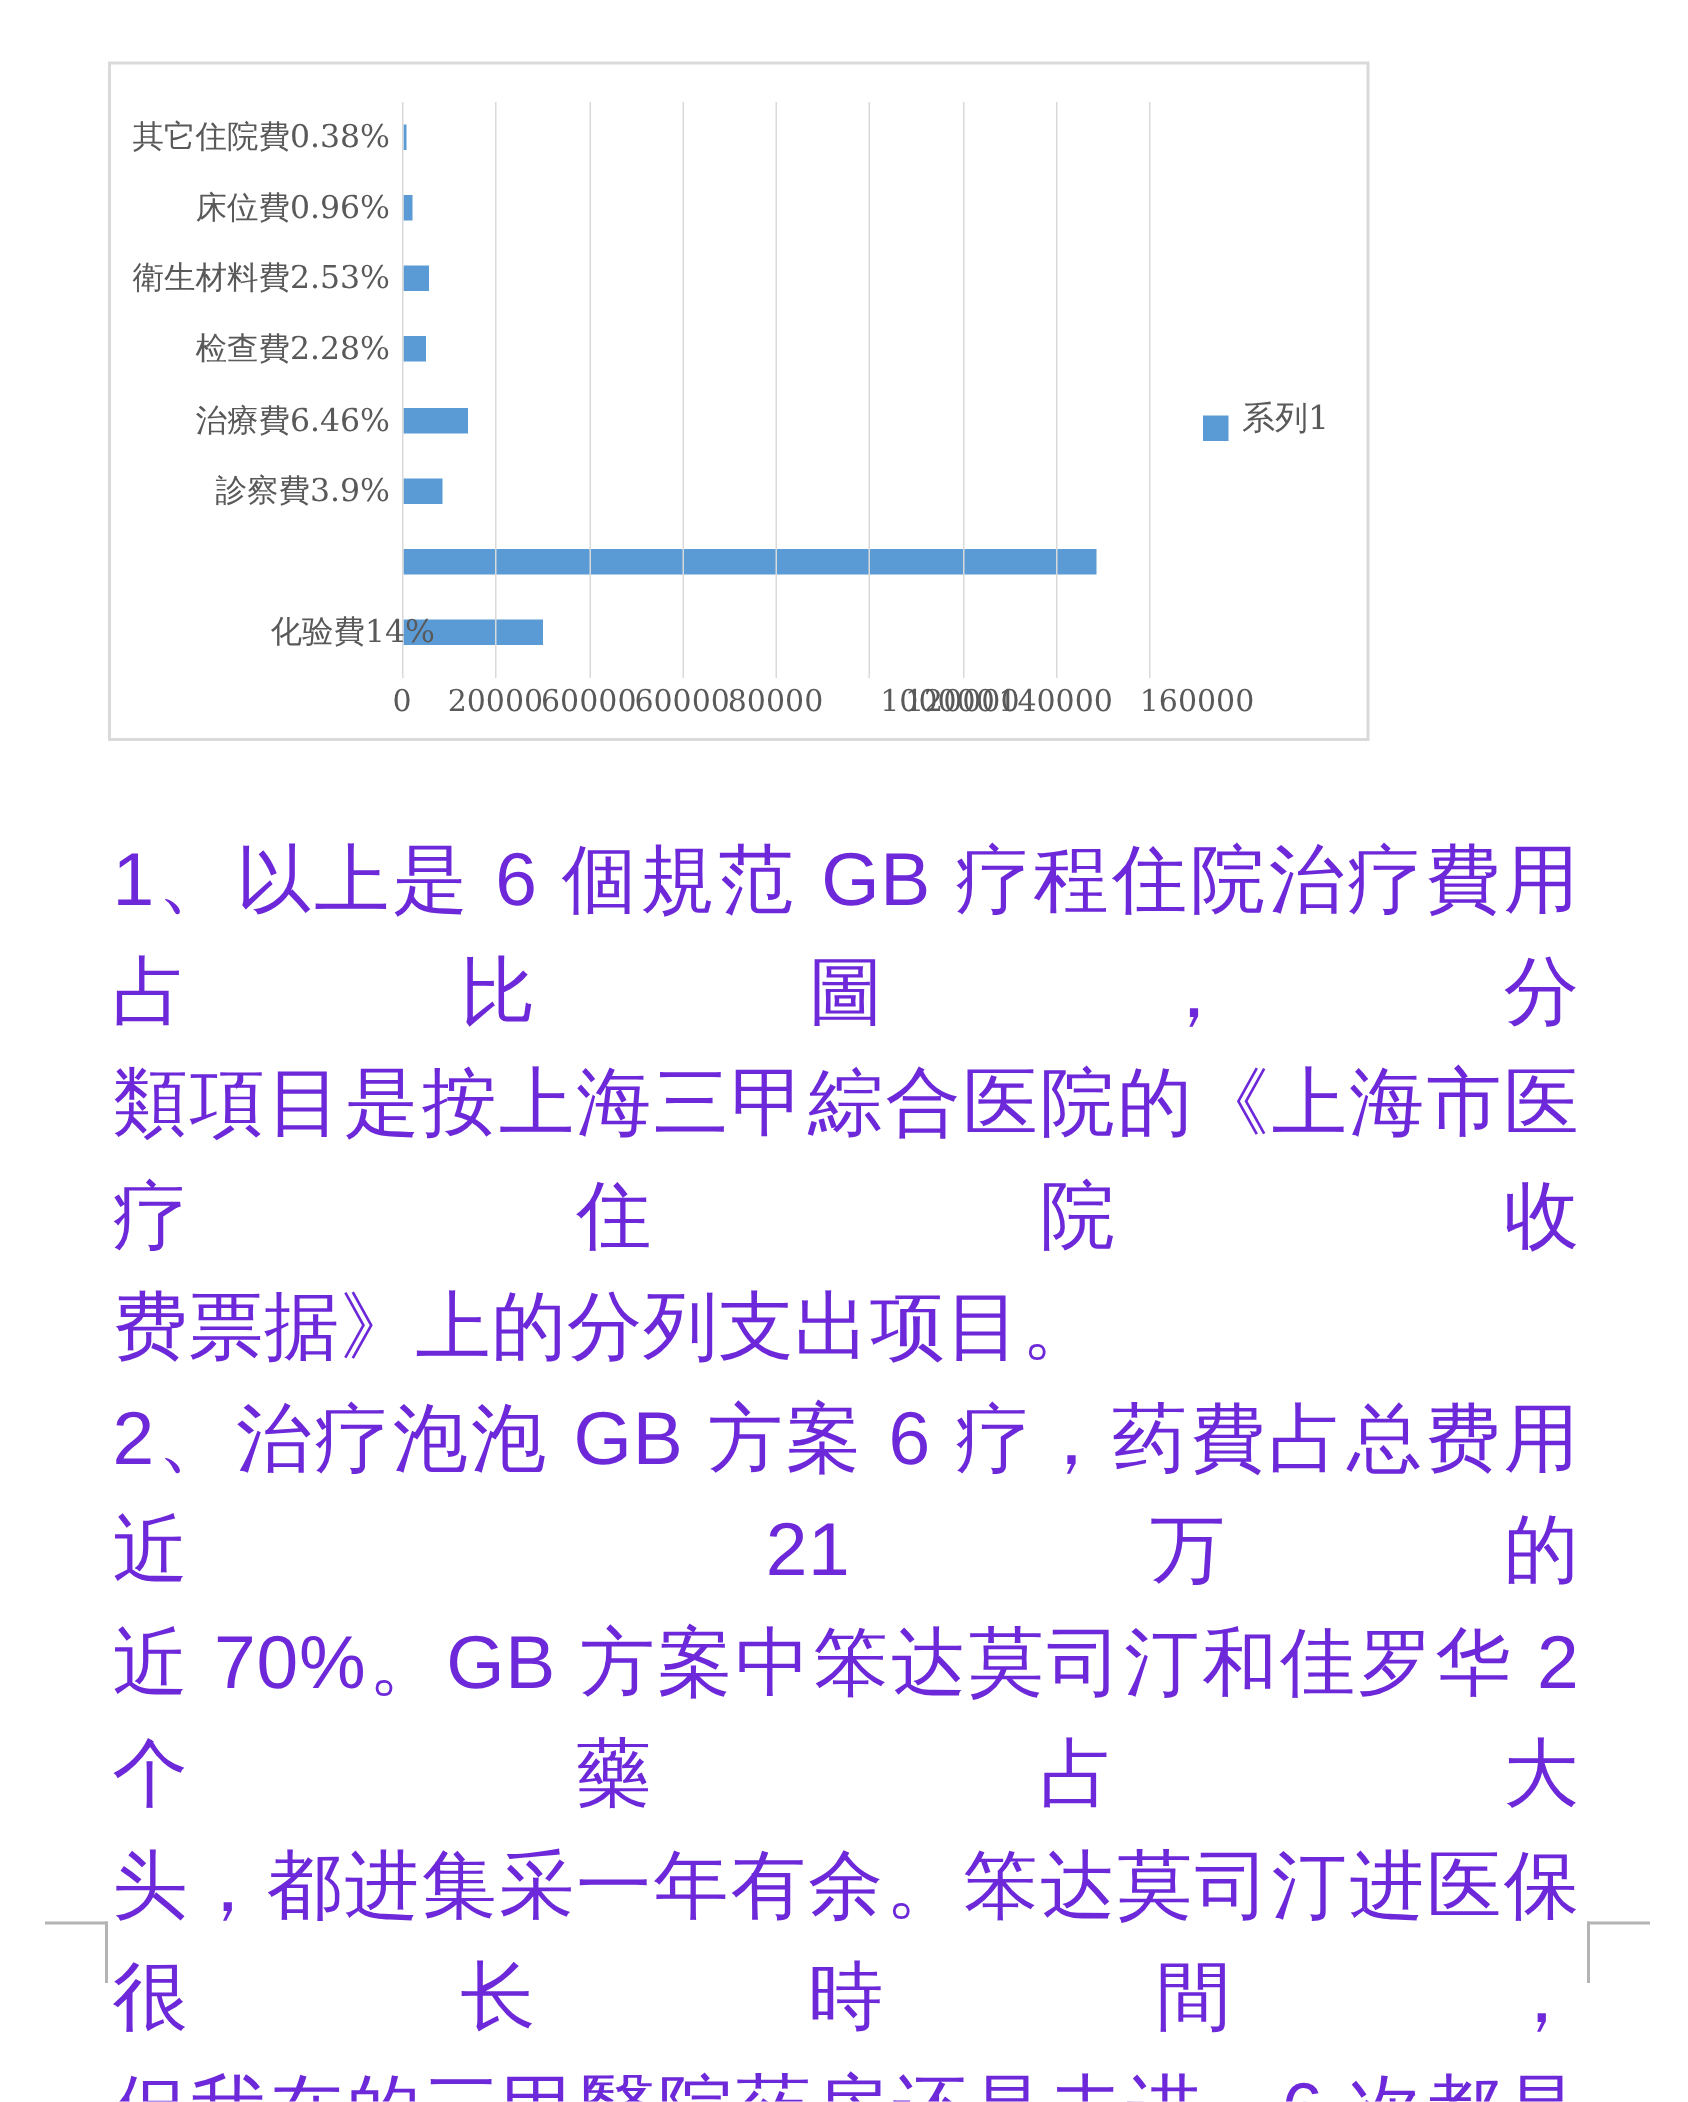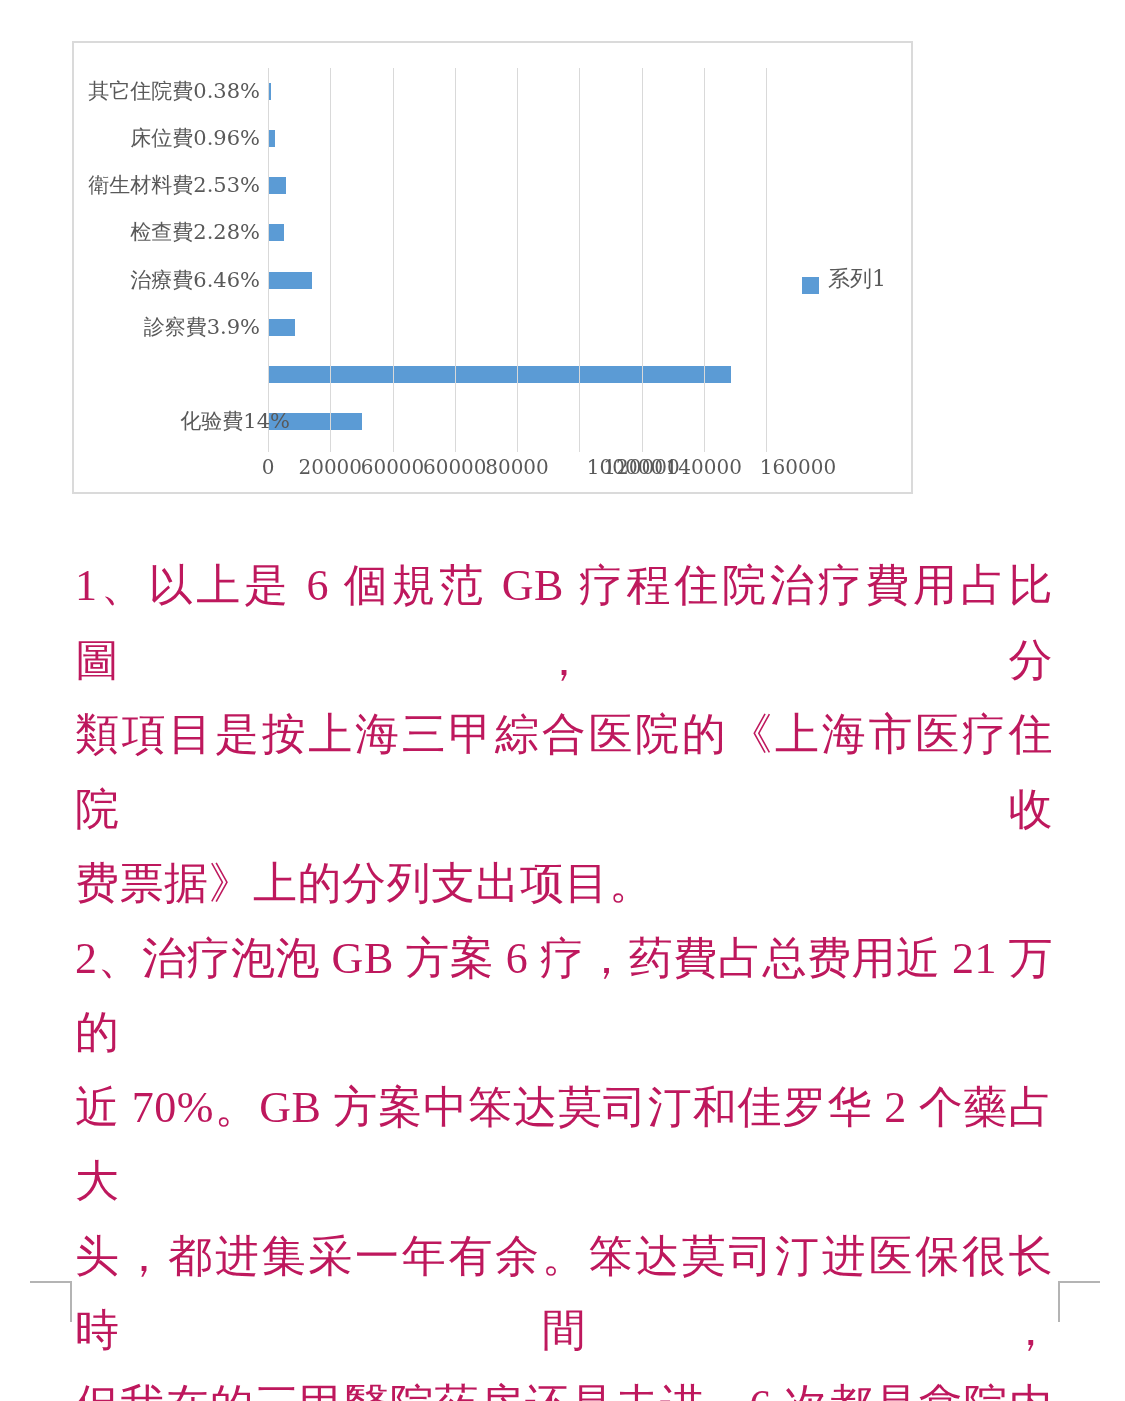--- a/index.html
+++ b/index.html
@@ -30,23 +30,23 @@
   .legend { position:absolute; left:728px; top:221px; display:flex; align-items:flex-end; gap:9px; }
   .legend-swatch { width:17px; height:17px; }
   .legend-label {
     font-family:"DejaVu Serif","Liberation Serif",serif;
     font-size:22px; color:#595959;
   }
 
   
   .text-block { position:absolute; left:75px; top:549px; width:978px; }
   .text-line {
-    font-size:44px; line-height:74.5px; color:#be185d;
+    font-size:50px; line-height:74.5px; color:#6d28d9;
     letter-spacing:0.5px;
-    text-align:justify; text-align-last:justify;font-family:Liberation Serif, serif;
+    text-align:justify; text-align-last:justify;
   }
   .text-line.short { text-align:left; text-align-last:left; }
 
   
   .corner-mark { position:absolute; width:42px; height:41px; box-sizing:border-box; }
   .corner-mark.left  { left:30px;  top:1281px; border-top:2px solid #b4b4b4; border-right:2px solid #b4b4b4; }
   .corner-mark.right { left:1058px; top:1281px; border-top:2px solid #b4b4b4; border-left:2px solid #b4b4b4; }
 </style>
 </head>
 <body>

